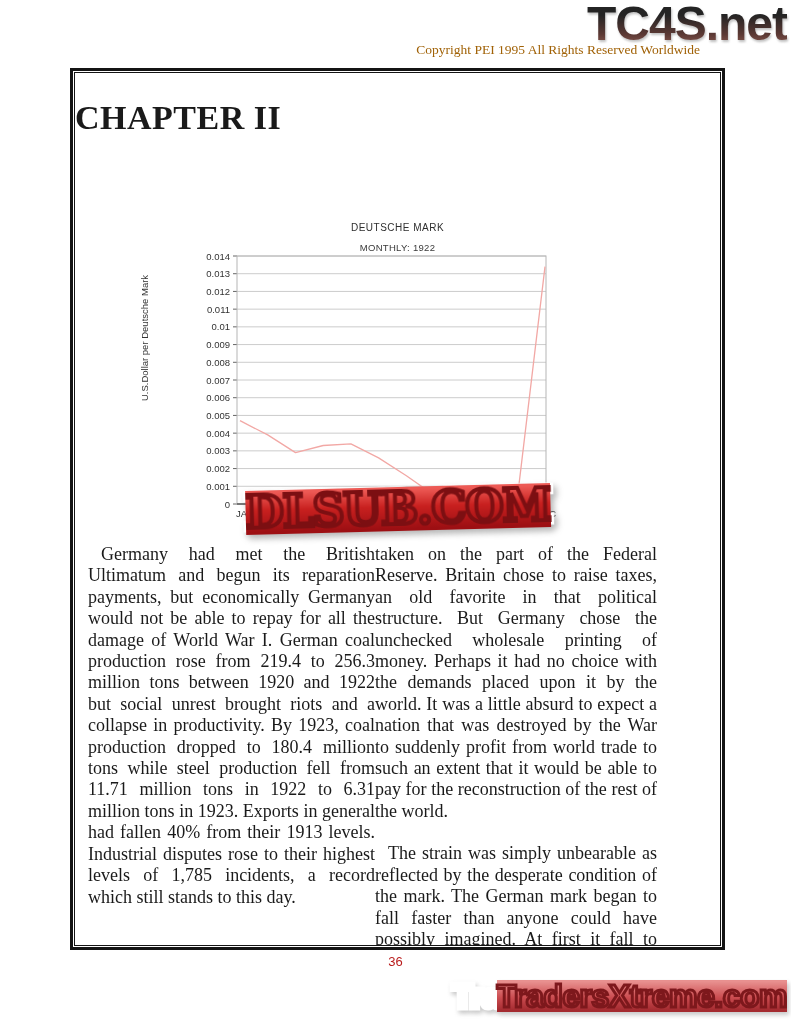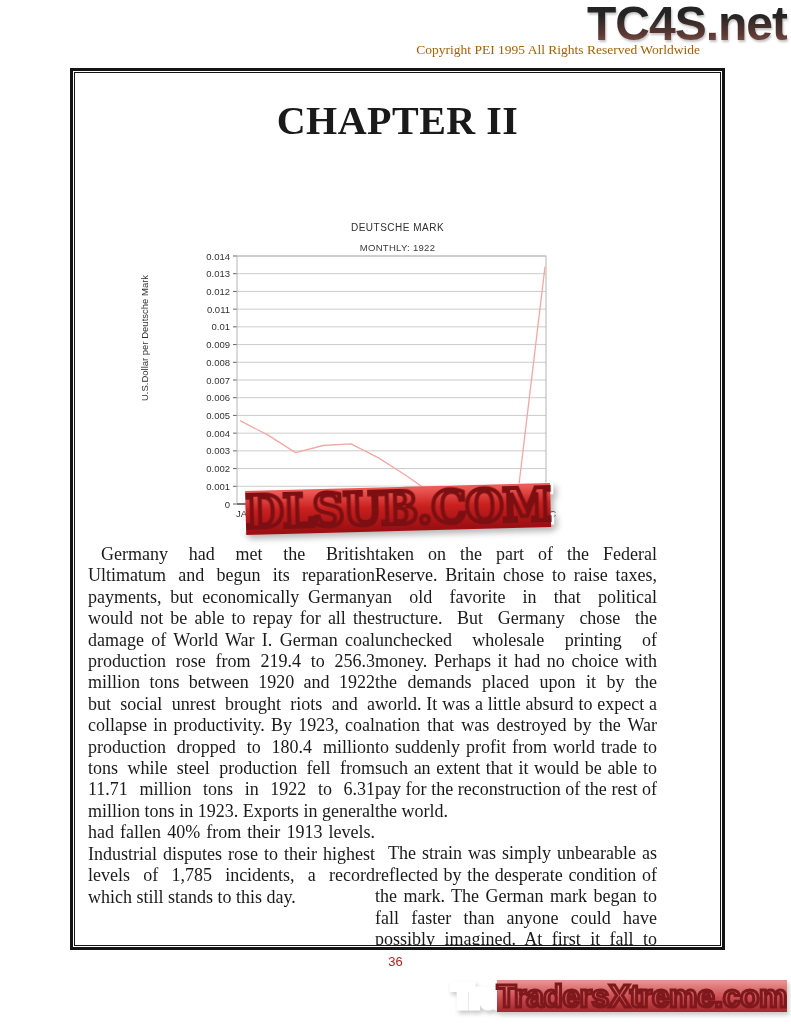--- a/index.html
+++ b/index.html
@@ -56,22 +56,22 @@
   
   .frame{
     position:absolute;left:70px;top:68px;width:649px;height:876px;
     border:3px solid #141414;background:#fff;
   }
   .frame-inner{
     position:absolute;left:1px;top:1px;right:1px;bottom:1px;
     border:1px solid #141414;overflow:hidden;
   }
   .chapter{
-    position:absolute;top:28px;left:0;width:100%;text-align:center;
-    font-weight:bold;font-size:40px;letter-spacing:.5px;line-height:1;
+    position:absolute;top:28px;left:0;width:100%;text-align:left;
+    font-weight:bold;font-size:34px;letter-spacing:.5px;line-height:1;
   }
   .year{
     position:absolute;top:96px;left:0;width:100%;text-align:center;
     font-weight:bold;font-size:32px;line-height:1;
   }
   .chart-title{
     position:absolute;top:149px;left:0;width:100%;text-align:center;
     font-family:"Liberation Sans",sans-serif;font-size:10px;color:#2e2e2e;
     letter-spacing:.5px;
   }

